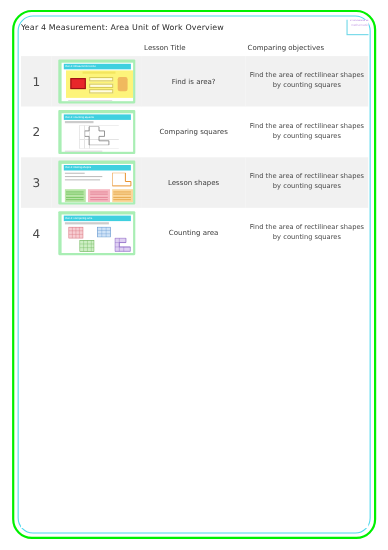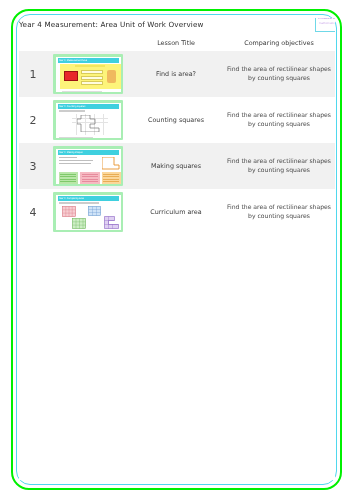--- a/index.html
+++ b/index.html
@@ -108,21 +108,21 @@
   .table col.c-num   { width: 28px; }
   .table col.c-thumb { width: 82px; }
   .table col.c-title { width: 94px; }
   .table col.c-obj   { width: 112px; }
 
   .table th {
     font-weight: normal;
     font-size: 6.4px;
     color: #3a3a3a;
     padding: 3px 2px 4px 2px;
-    text-align: center;
+    text-align: left;
     vertical-align: bottom;
     font-family: "DejaVu Sans", sans-serif;
   }
 
   .table td {
     padding: 0;
     vertical-align: middle;
     text-align: center;
     font-family: "DejaVu Sans", sans-serif;
   }
@@ -380,21 +380,21 @@
                 </div>
                 <div class="t2-cap"></div>
                 <div class="t2-grid"></div>
                 <svg class="t2-shape" viewBox="0 0 23 17">
                   <polyline points="4,0 13,0 13,4 18,4 18,9 13,9 13,13 22,13 22,17 4,17 4,9 0,9 0,4 4,4 4,0" fill="none" stroke="#777777" stroke-width="0.7"></polyline>
                 </svg>
                 <div class="t2-foot"></div>
               </div>
             </div>
           </td>
-          <td class="cell-title">Counting squares</td>
+          <td class="cell-title">Comparing squares</td>
           <td class="cell-obj">Find the area of rectilinear shapes by counting squares</td>
         </tr>
 
         <tr class="row-shade">
           <td class="cell-num">3</td>
           <td>
             <div class="thumb-wrap">
               <div class="thumb">
                 <div class="tb-bar">
                   <span class="tb-bar-txt">Year 4: Making shapes</span>
@@ -419,21 +419,21 @@
                 </div>
                 <div class="t3-blk t3-o">
                   <div class="bl" style="top:2px"></div>
                     <div class="bl" style="top:4.5px"></div>
                   <div class="bl" style="top:7px"></div>
                     <div class="bl" style="top:9.5px"></div>
                 </div>
               </div>
             </div>
           </td>
-          <td class="cell-title">Making squares</td>
+          <td class="cell-title">Lesson shapes</td>
           <td class="cell-obj">Find the area of rectilinear shapes by counting squares</td>
         </tr>
 
         <tr class="row-plain">
           <td class="cell-num">4</td>
           <td>
             <div class="thumb-wrap">
               <div class="thumb">
                 <div class="tb-bar">
                   <span class="tb-bar-txt">Year 4: Comparing area</span>
@@ -469,21 +469,21 @@
                 <svg class="t4-sh t4-s4" viewBox="0 0 15 13">
                   <path d="M0.5,0.5 H10.5 V4.5 H4.5 V8.5 H14.5 V12.5 H0.5 Z" fill="#dfd0f2" stroke="#8a63c4" stroke-width="0.6"></path>
                   <line x1="4.5" y1="0.5" x2="4.5" y2="12.5" stroke="#8a63c4" stroke-width="0.35"></line>
                   <line x1="8.5" y1="8.5" x2="8.5" y2="12.5" stroke="#8a63c4" stroke-width="0.35"></line>
                   <line x1="0.5" y1="4.5" x2="10.5" y2="4.5" stroke="#8a63c4" stroke-width="0.35"></line>
                   <line x1="0.5" y1="8.5" x2="14.5" y2="8.5" stroke="#8a63c4" stroke-width="0.35"></line>
                 </svg>
               </div>
             </div>
           </td>
-          <td class="cell-title">Curriculum area</td>
+          <td class="cell-title">Counting area</td>
           <td class="cell-obj">Find the area of rectilinear shapes by counting squares</td>
         </tr>
 
       </tbody>
     </table>
 
     <div class="blank-area"></div>
 
   </div>
 </div>

